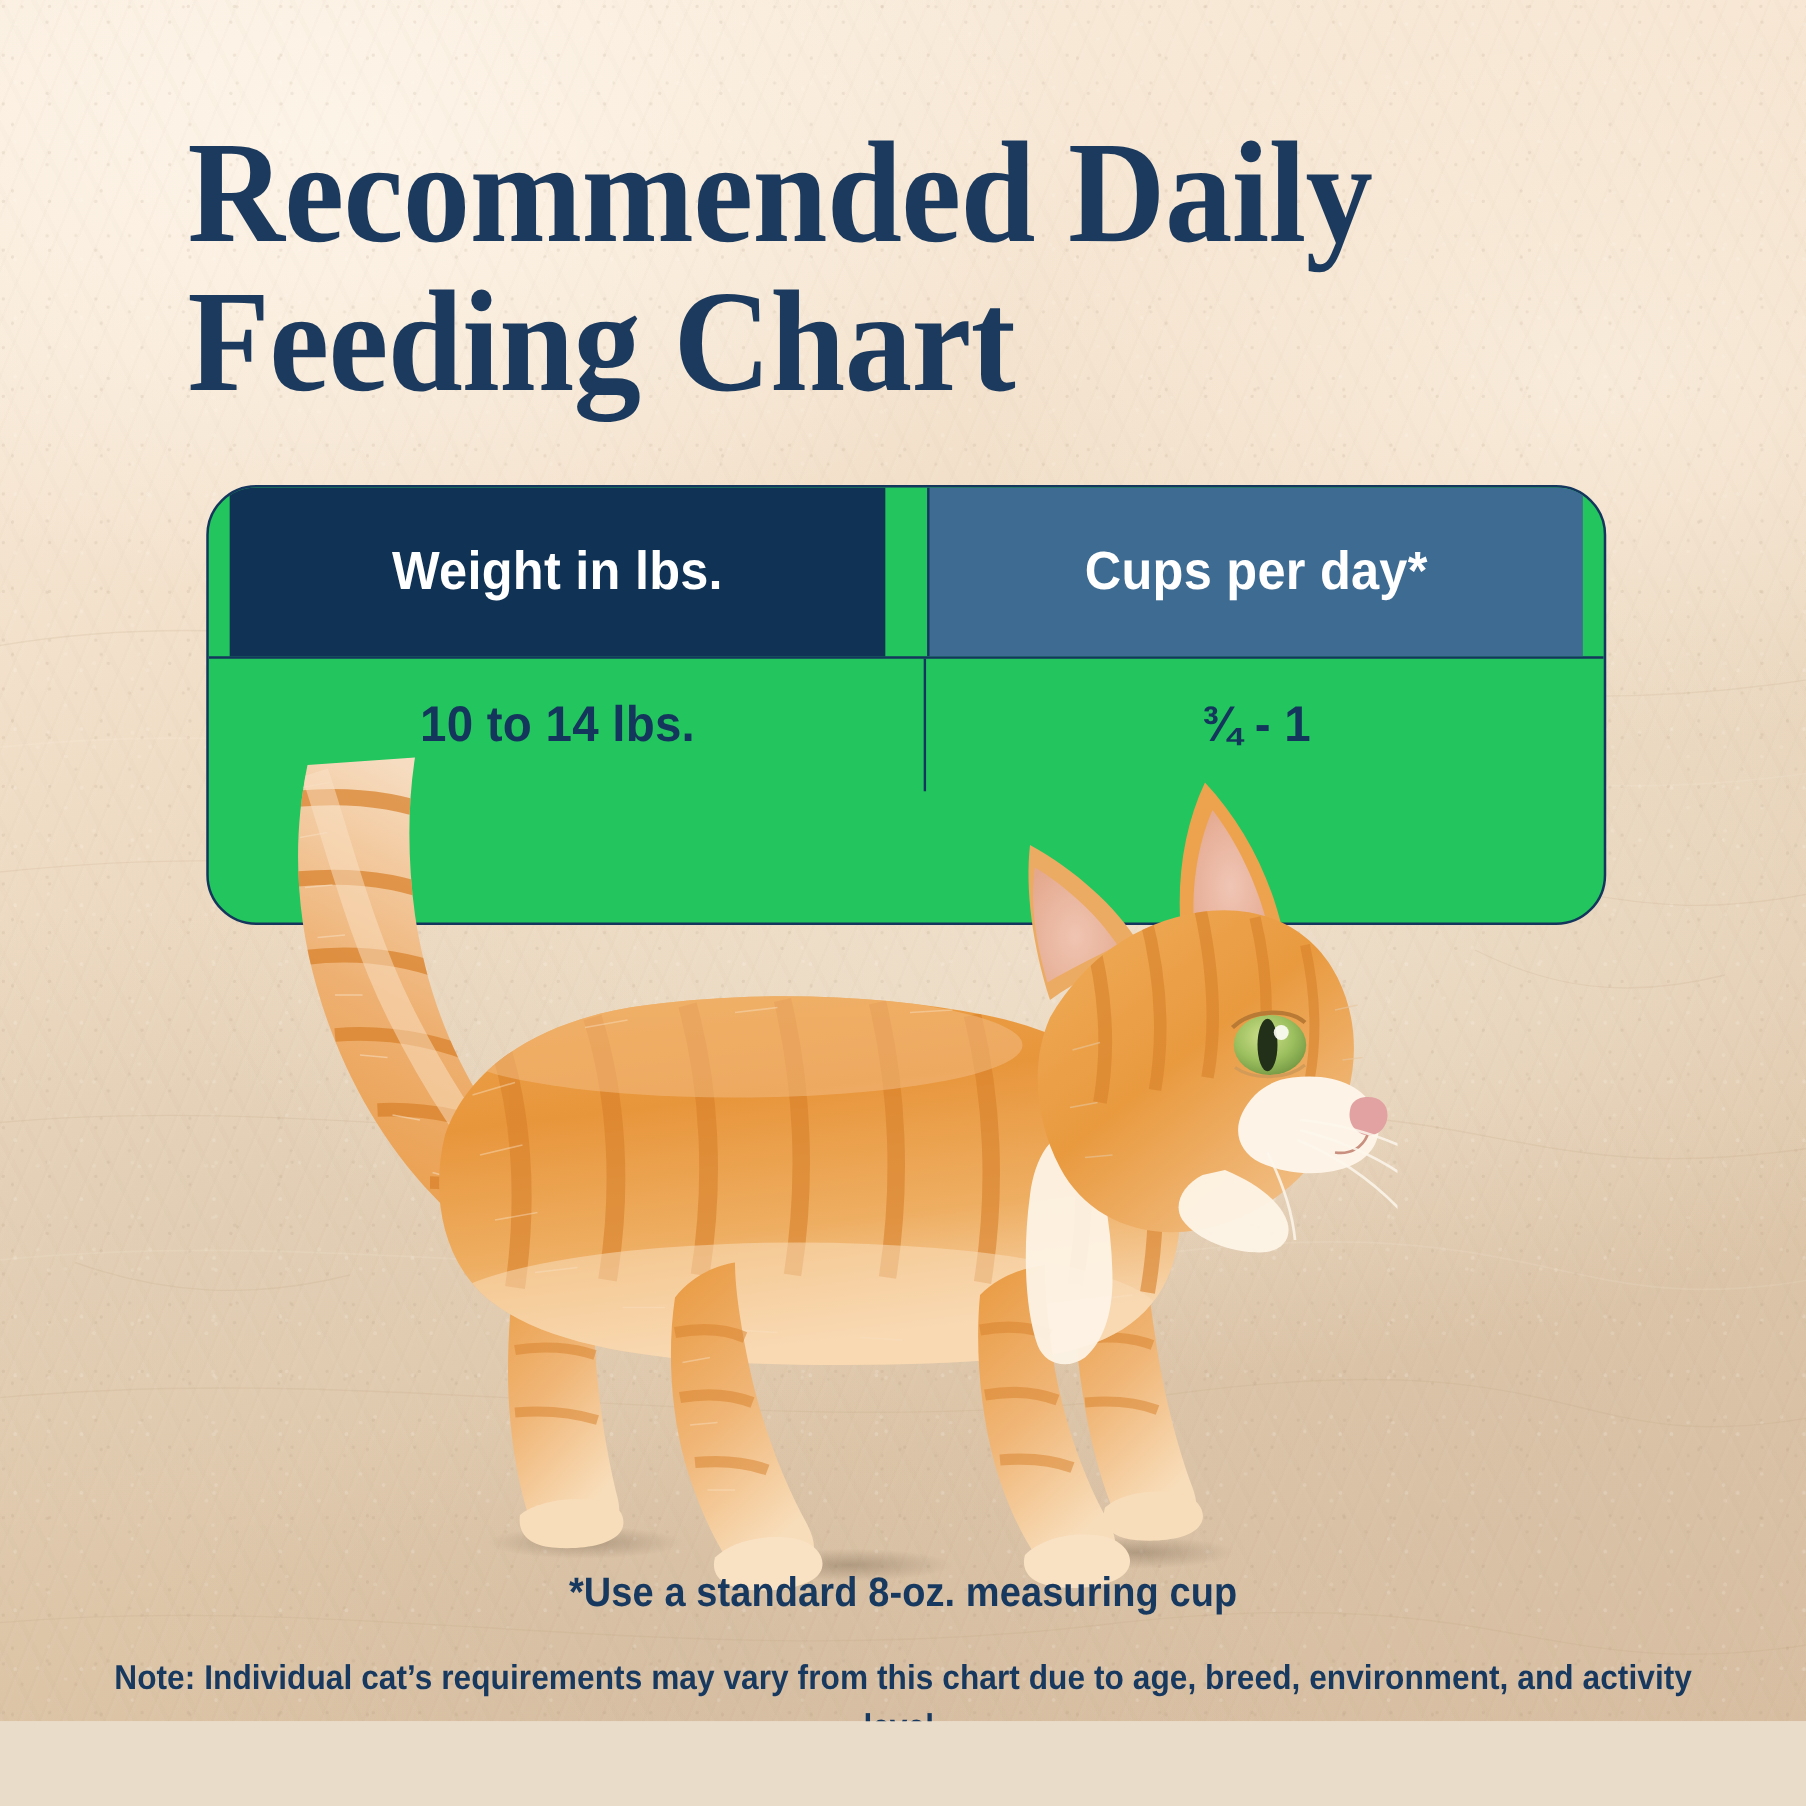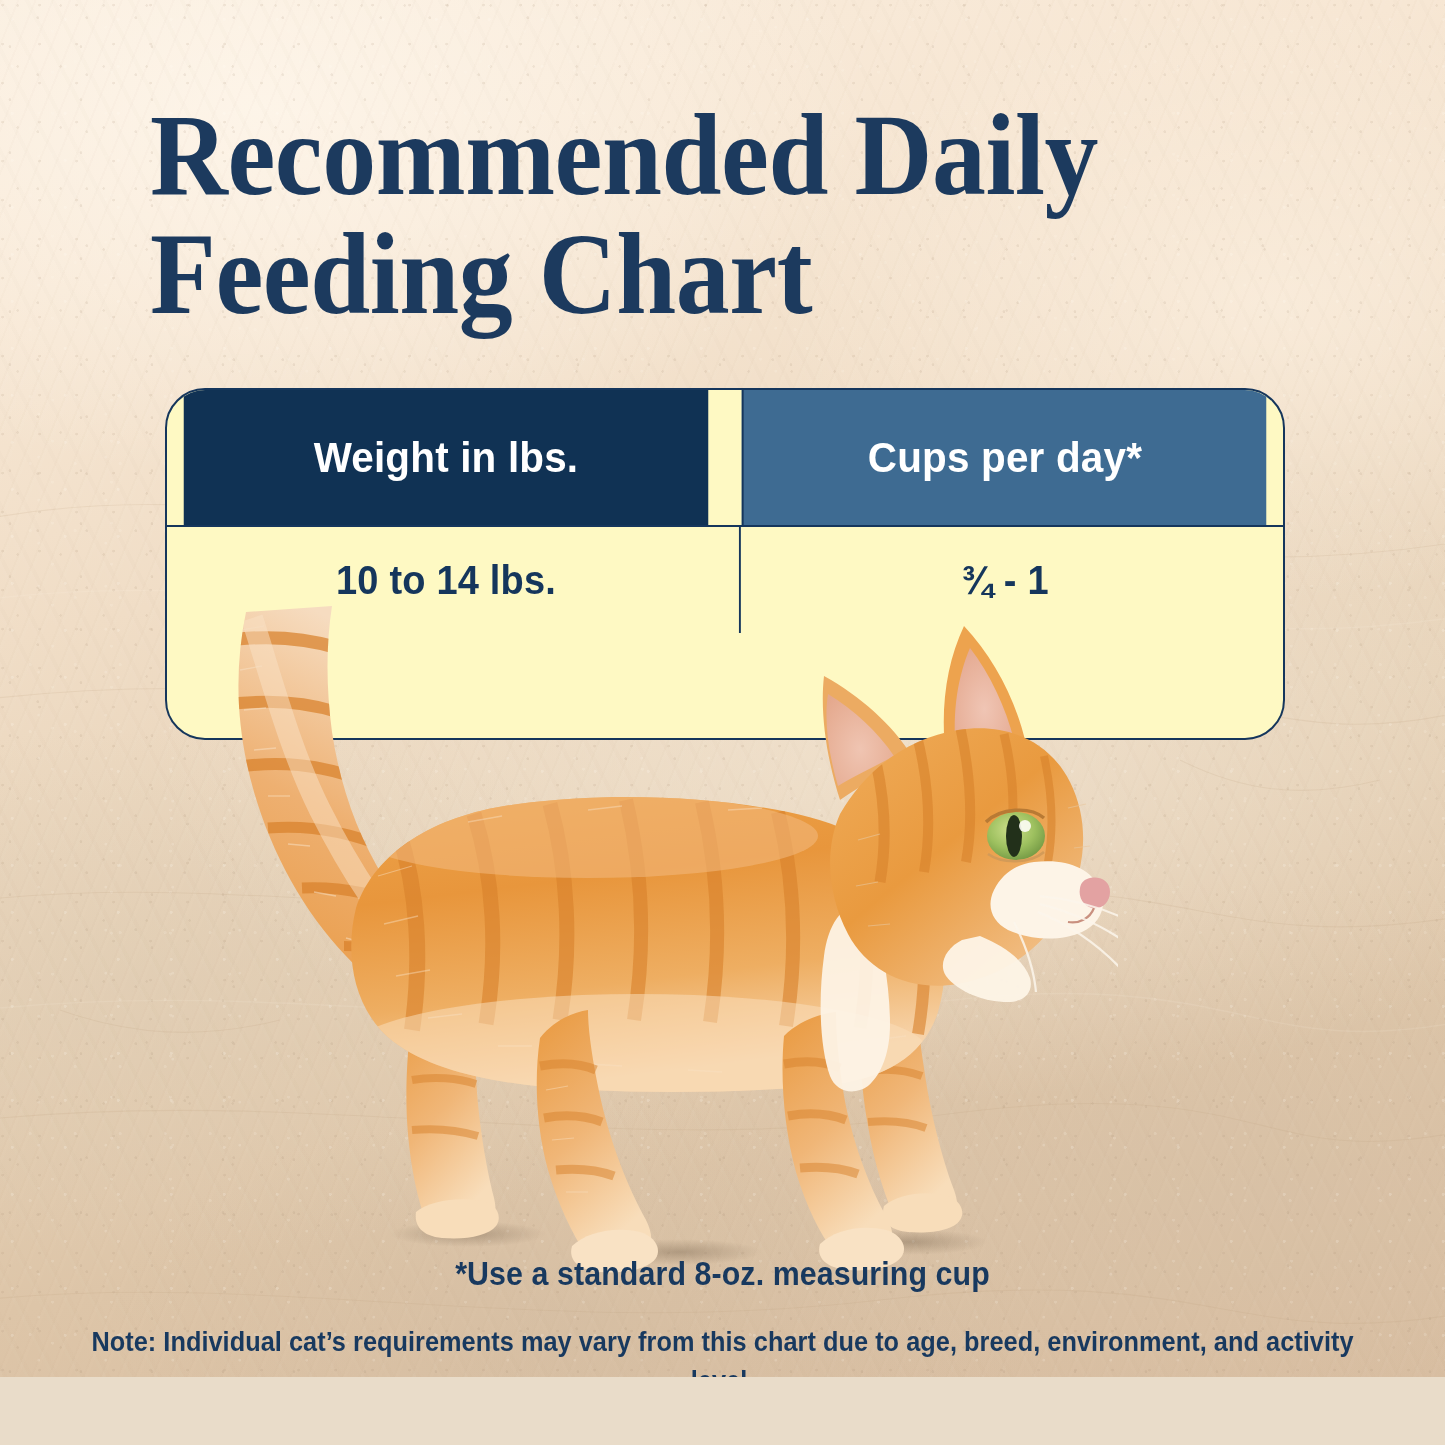--- a/index.html
+++ b/index.html
@@ -54,21 +54,21 @@
     color:#1c3a5e;font-weight:700;font-size:116px;line-height:1.03;
     letter-spacing:-0.5px;transform:scaleX(.93);transform-origin:left top;
     white-space:pre-line;
   }
 
   
   .table{
     position:absolute;left:165px;top:388px;width:1120px;height:352px;
     border-radius:40px;overflow:hidden;
     border:2px solid #15365c;box-sizing:border-box;
-    background:#fef9c3;
+    background:#22c55e;
     z-index:2;
   }
   .thead{display:flex;height:135px;}
   .th{
     display:flex;align-items:center;justify-content:center;
     color:#ffffff;font-weight:700;font-size:43px;letter-spacing:.2px;
     transform:scaleX(.94);
   }
   .th-left{width:558px;background:#103254;}
   .th-right{flex:1;background:#3e6b92;border-left:2px solid #15365c;}

